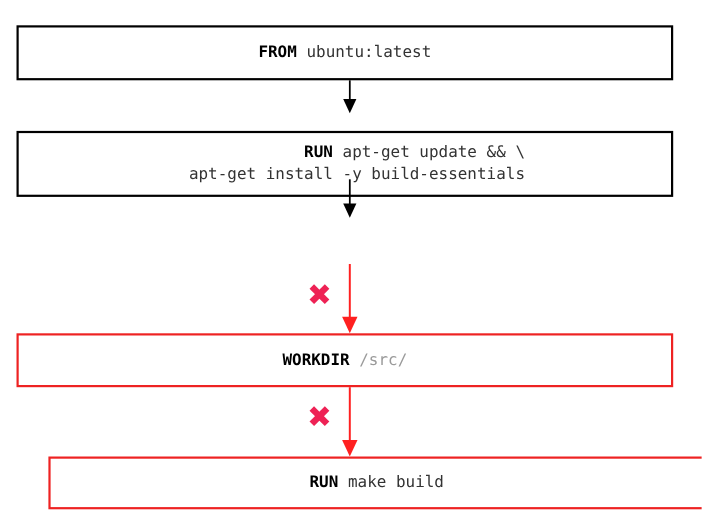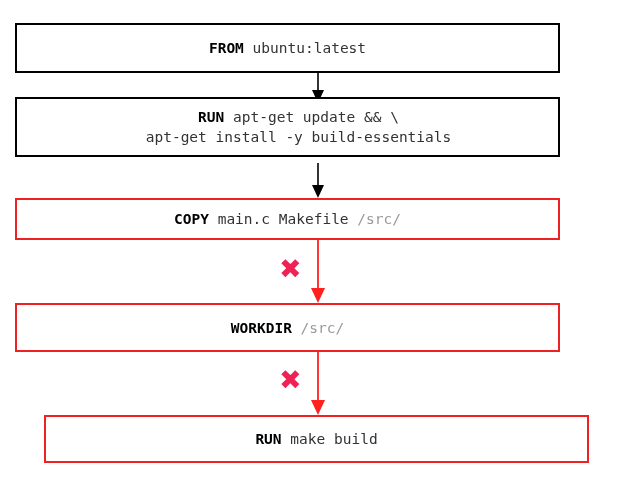--- a/index.html
+++ b/index.html
@@ -13,27 +13,27 @@
   #canvas {
     position: relative;
     width: 638px;
     height: 477px;
     background: #ffffff;
     overflow: hidden;
   }
   .node {
     position: absolute;
     left: 15px;
-    width: 545px;
+    width: 597px;
     box-sizing: border-box;
     background: #ffffff;
     display: flex;
     align-items: center;
     justify-content: center;
-    text-align: center;
+    text-align: right;
   }
   .node.black {
     border: 2px solid #000000;
   }
   .node.red {
     border: 2px solid #ee2222;
   }
   .node-text {
     font-family: "DejaVu Sans Mono", monospace;
     font-size: 14.5px;
@@ -78,35 +78,32 @@
     <div class="node-text"><span class="kw">FROM</span><span class="arg"> <span>ubuntu:latest</span></span></div>
   </div>
 
   <div class="edge" style="left:303px; top:73px;">
     <svg width="30" height="30" viewBox="0 0 30 30" aria-hidden="true">
       <line x1="15" y1="0" x2="15" y2="20" stroke="#000000" stroke-width="1.6"></line>
       <polygon points="15,30 9,17 21,17" fill="#000000"></polygon>
     </svg>
   </div>
 
-  <div class="node black" style="top:97px; height:60px;padding-left:22px;">
+  <div class="node black" style="top:119px; height:60px;padding-left:22px;">
     <div class="node-text"><span class="kw">RUN</span><span class="arg"> <span>apt-get update &amp;&amp; \</span></span>
 <span class="arg">apt-get install -y build-essentials</span></div>
   </div>
 
   <div class="edge" style="left:303px; top:163px;">
     <svg width="30" height="35" viewBox="0 0 30 35" aria-hidden="true">
       <line x1="15" y1="0" x2="15" y2="25" stroke="#000000" stroke-width="1.6"></line>
       <polygon points="15,35 9,22 21,22" fill="#000000"></polygon>
     </svg>
   </div>
 
-  <div class="node red" style="top:198px; height:42px;">
-    <div class="node-text"><span class="kw">COPY</span><span class="arg"> <span>main.c Makefile </span></span><span class="dim">/src/</span></div>
-  </div>
 
   <div class="edge" style="left:303px; top:240px;">
     <svg width="30" height="63" viewBox="0 0 30 63" aria-hidden="true">
       <line x1="15" y1="0" x2="15" y2="50" stroke="#ff2020" stroke-width="1.8"></line>
       <polygon points="15,63 8,48 22,48" fill="#ff2020"></polygon>
     </svg>
   </div>
   <div class="xmark" style="left:279px; top:255px;">✖</div>
 
   <div class="node red" style="top:303px; height:49px;">

